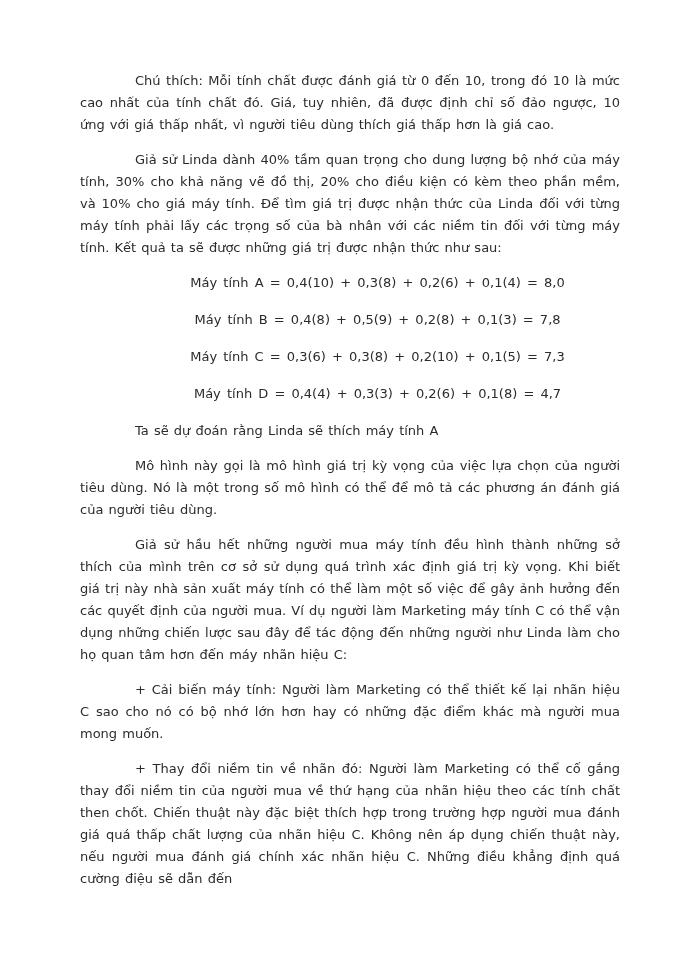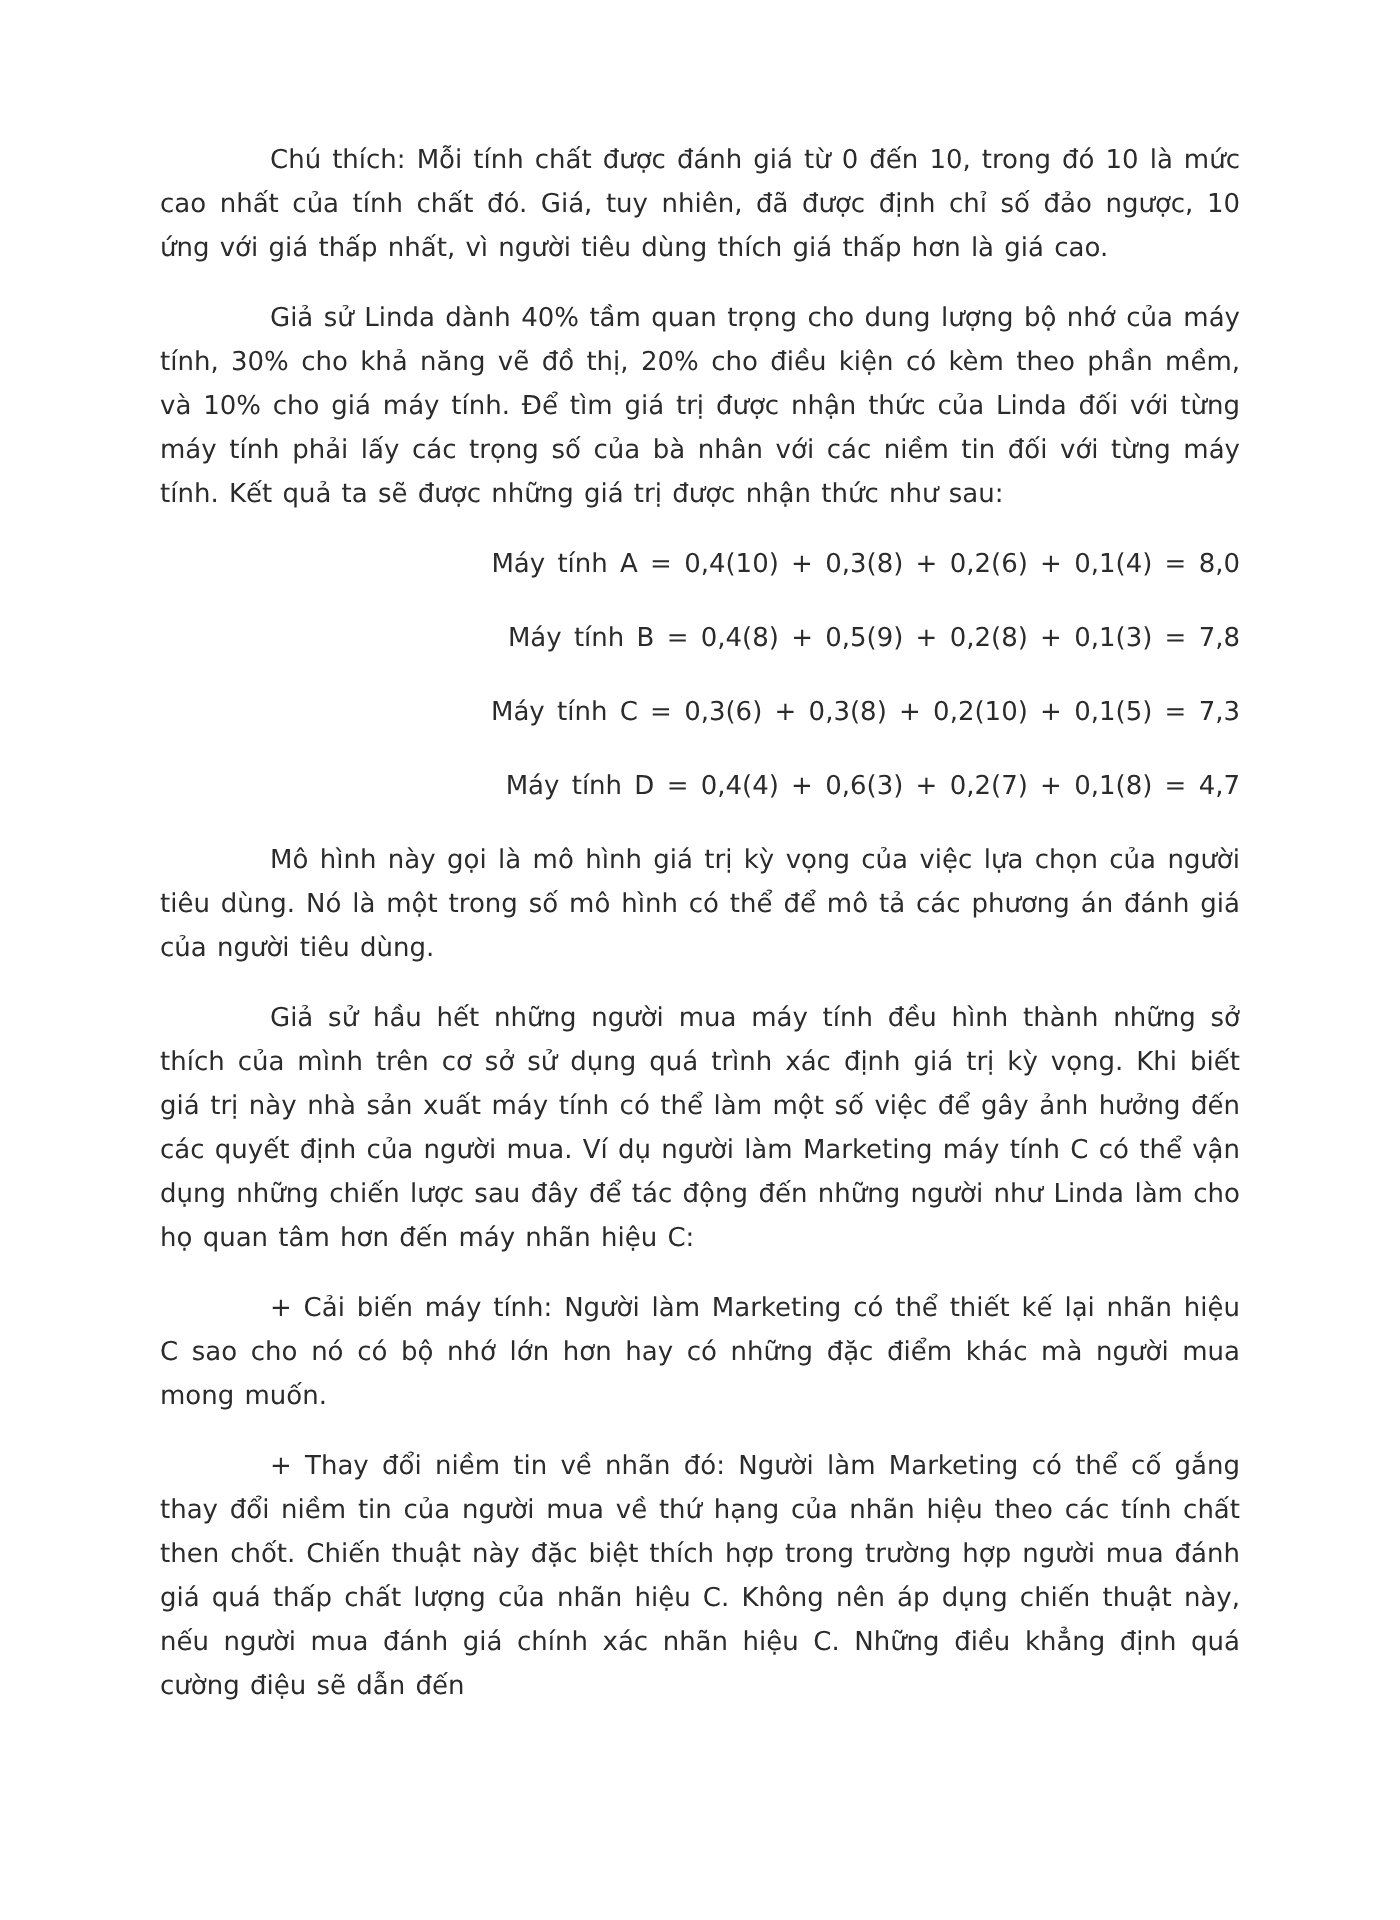--- a/index.html
+++ b/index.html
@@ -24,37 +24,38 @@
     line-height: 22px;
     color: #2b2b2b;
   }
   .para {
     margin: 0 0 13px 0;
     text-align: justify;
     text-indent: 55px;
     word-spacing: 1px;
   }
   .para.equation {
-    text-align: right;
+    text-align: center;
     margin-bottom: 15px;
     word-spacing: 2px;
   }
   .para.single {
     text-align: left;
   }
 </style>
 </head>
 <body>
 
 <div class="page">
   <div class="content" id="document-content" style="color: rgb(43, 43, 43);">
       <p class="para body">Chú thích: Mỗi tính chất được đánh giá từ 0 đến 10, trong đó 10 là mức cao nhất của tính chất đó. Giá, tuy nhiên, đã được định chỉ số đảo ngược, 10 ứng với giá thấp nhất, vì người tiêu dùng thích giá thấp hơn là giá cao.</p>
       <p class="para body">Giả sử Linda dành 40% tầm quan trọng cho dung lượng bộ nhớ của máy tính, 30% cho khả năng vẽ đồ thị, 20% cho điều kiện có kèm theo phần mềm, và 10% cho giá máy tính. Để tìm giá trị được nhận thức của Linda đối với từng máy tính phải lấy các trọng số của bà nhân với các niềm tin đối với từng máy tính. Kết quả ta sẽ được những giá trị được nhận thức như sau:</p>
       <p class="para equation">Máy tính A = 0,4(10) + 0,3(8) + 0,2(6) + 0,1(4) = 8,0</p>
       <p class="para equation">Máy tính B = 0,4(8) + 0,5(9) + 0,2(8) + 0,1(3) = 7,8</p>
       <p class="para equation">Máy tính C = 0,3(6) + 0,3(8) + 0,2(10) + 0,1(5) = 7,3</p>
-      <p class="para equation">Máy tính D = 0,4(4) + 0,6(3) + 0,2(7) + 0,1(8) = 4,7</p>
+      <p class="para equation">Máy tính D = 0,4(4) + 0,3(3) + 0,2(6) + 0,1(8) = 4,7</p>
+      <p class="para single">Ta sẽ dự đoán rằng Linda sẽ thích máy tính A</p>
       <p class="para body">Mô hình này gọi là mô hình giá trị kỳ vọng của việc lựa chọn của người tiêu dùng. Nó là một trong số mô hình có thể để mô tả các phương án đánh giá của người tiêu dùng.</p>
       <p class="para body">Giả sử hầu hết những người mua máy tính đều hình thành những sở thích của mình trên cơ sở sử dụng quá trình xác định giá trị kỳ vọng. Khi biết giá trị này nhà sản xuất máy tính có thể làm một số việc để gây ảnh hưởng đến các quyết định của người mua. Ví dụ người làm Marketing máy tính C có thể vận dụng những chiến lược sau đây để tác động đến những người như Linda làm cho họ quan tâm hơn đến máy nhãn hiệu C:</p>
       <p class="para body">+ Cải biến máy tính: Người làm Marketing có thể thiết kế lại nhãn hiệu C sao cho nó có bộ nhớ lớn hơn hay có những đặc điểm khác mà người mua mong muốn.</p>
       <p class="para body">+ Thay đổi niềm tin về nhãn đó: Người làm Marketing có thể cố gắng thay đổi niềm tin của người mua về thứ hạng của nhãn hiệu theo các tính chất then chốt. Chiến thuật này đặc biệt thích hợp trong trường hợp người mua đánh giá quá thấp chất lượng của nhãn hiệu C. Không nên áp dụng chiến thuật này, nếu người mua đánh giá chính xác nhãn hiệu C. Những điều khẳng định quá cường điệu sẽ dẫn đến</p>
     </div>
 </div>
 
 </body></html>

